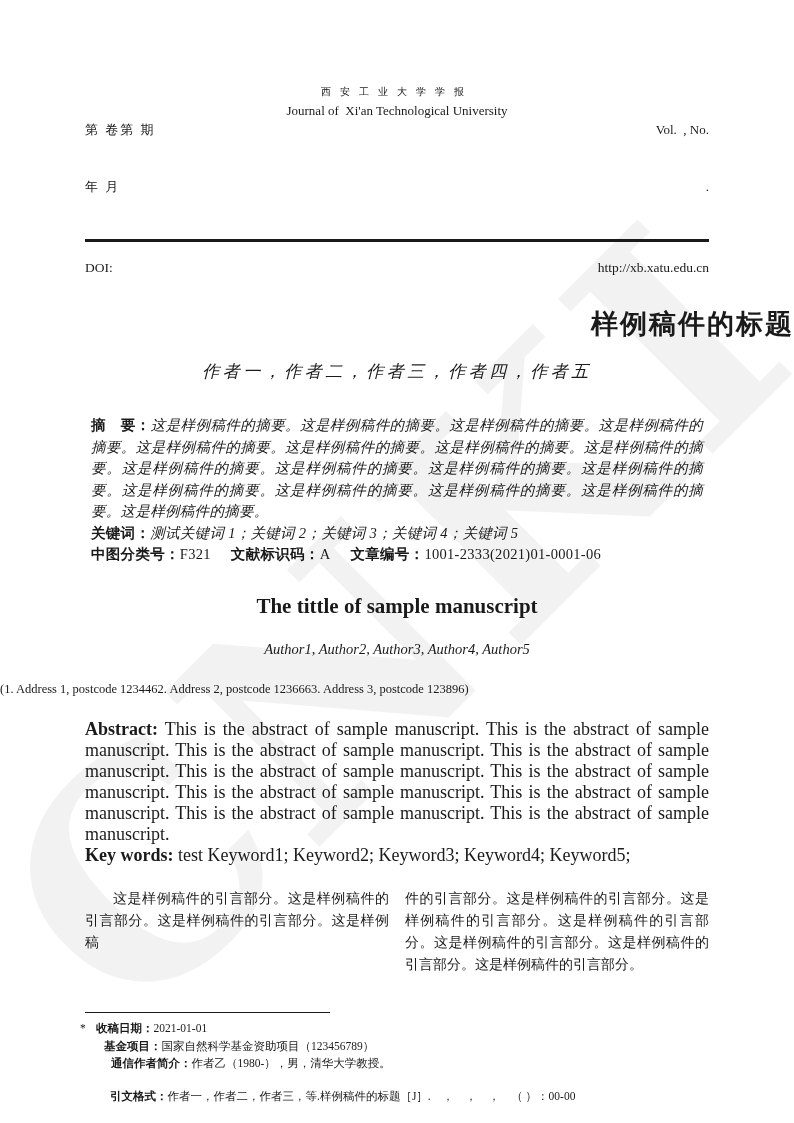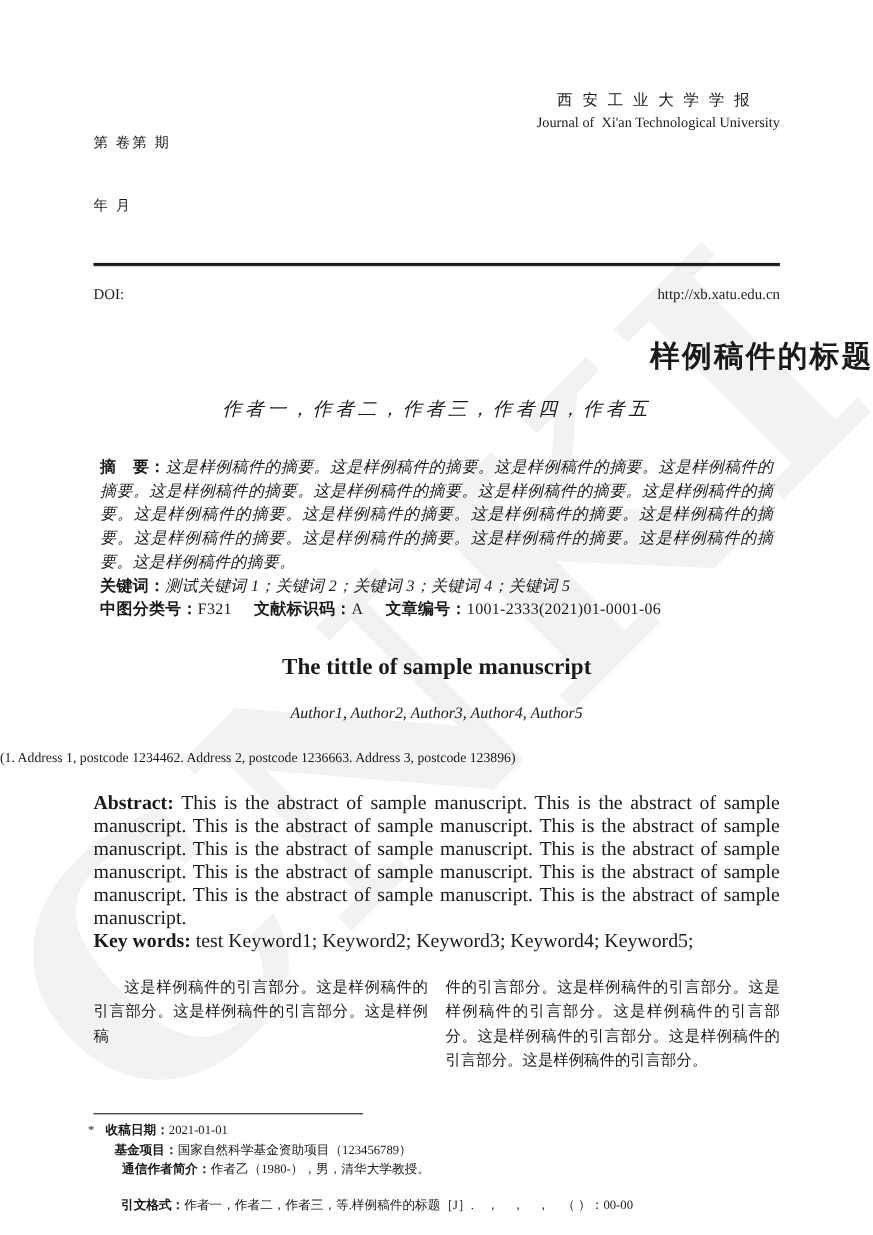--- a/index.html
+++ b/index.html
@@ -15,21 +15,21 @@
     font-family:"DejaVu Serif","Liberation Serif",serif;
     font-size:300px; font-weight:bold; letter-spacing:10px;
     color:rgba(0,0,0,0.05); white-space:nowrap; pointer-events:none;
   }
   .content { position:relative; z-index:1; }
 
   .hdr { display:flex; justify-content:space-between; align-items:flex-start;
          margin:82px 85px 0; font-size:13px; }
   .hdr-left  { width:150px; line-height:19px; letter-spacing:2px; white-space:pre; }
   .hdr-center{ text-align:center; line-height:19px; }
-  .jcn { font-size:14px; letter-spacing:9px; white-space:pre; }
+  .jcn { font-size:10px; letter-spacing:9px; white-space:pre; }
   .jen { font-size:13px; white-space:pre; }
   .hdr-right { width:150px; text-align:right; line-height:19px; white-space:pre; }
 
   .rule { margin:5px 85px 0; height:3px;
           border-top:2.5px solid #1a1a1a; border-bottom:1px solid #1a1a1a; }
 
   .doi-row { display:flex; justify-content:space-between; margin:18px 85px 4px; font-size:13.5px; }
 
   .cn-title { margin-top:30px; text-align:right;
               font-family:"Liberation Sans","DejaVu Sans",sans-serif;
@@ -82,20 +82,24 @@
 
   <div class="hdr">
     <div class="hdr-left">
       <div>第 卷第 期</div>
       <div>年 月</div>
     </div>
     <div class="hdr-center">
       <div class="jcn">西安工业大学学报</div>
       <div class="jen">Journal of  Xi'an Technological University</div>
     </div>
+    <div class="hdr-right">
+      <div>Vol.  , No.</div>
+      <div>.</div>
+    </div>
   </div>
 
   <div class="rule"></div>
 
   <div class="doi-row">
     <span>DOI:</span>
     <span>http://xb.xatu.edu.cn</span>
   </div>
 
   <div class="cn-title">样例稿件的标题</div>

